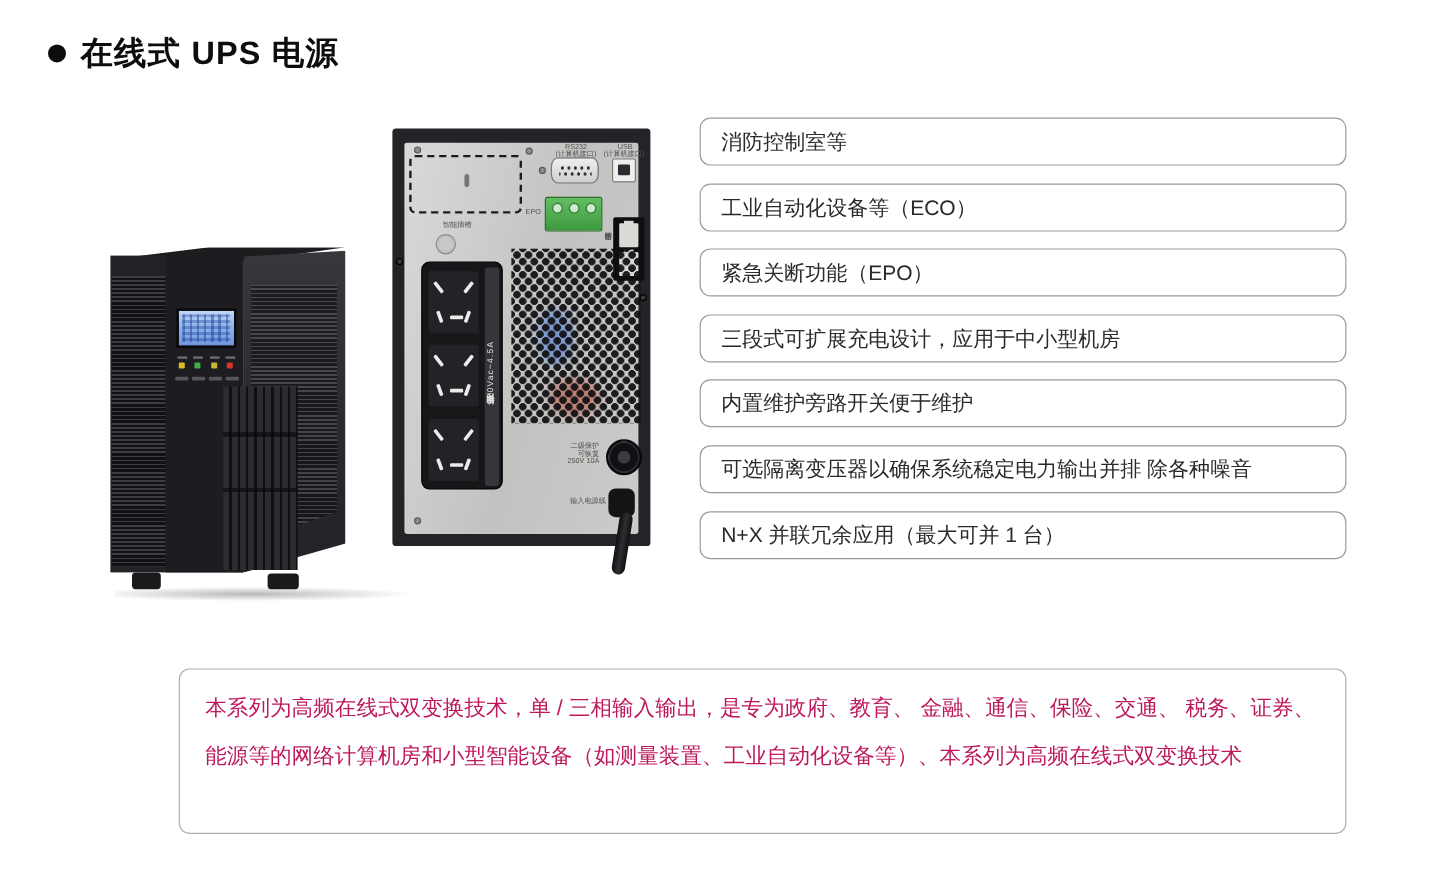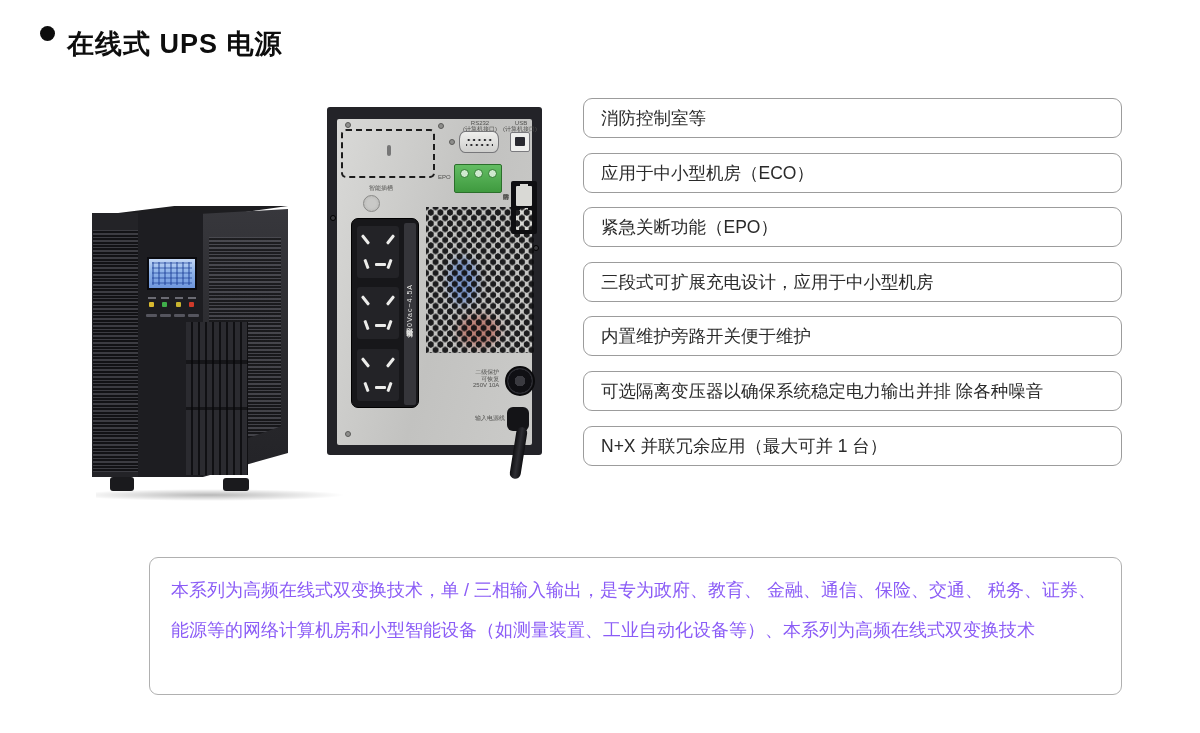--- a/index.html
+++ b/index.html
@@ -1,33 +1,33 @@
 <!DOCTYPE html>
 <html><head>
 <meta charset="utf-8">
 <style>
   html,body{margin:0;padding:0;width:1200px;height:733px;overflow:hidden;background:#ffffff;
     font-family:"Liberation Sans",sans-serif;}
   .abs{position:absolute;}
 
   
-  .page-title{left:40px;top:26px;display:flex;align-items:flex-start;color:#0d0d0d;}
+  .page-title{left:40px;top:26px;display:flex;align-items:center;color:#0d0d0d;}
   .title-bullet{width:15px;height:15px;border-radius:50%;background:#0d0d0d;margin-right:12px;}
   .title-text{font-size:27px;font-weight:bold;letter-spacing:1px;}
 
   
   .features{left:583px;top:98px;width:539px;}
   .feature{box-sizing:border-box;height:40px;margin-bottom:14.6px;border:1px solid #9c9c9c;
     border-radius:9px;background:#ffffff;font-size:17.5px;color:#2a2a2a;
     line-height:38px;padding-left:17px;white-space:nowrap;overflow:hidden;}
 
   
   .desc-box{left:149px;top:557px;width:973px;height:138px;box-sizing:border-box;
     border:1px solid #b0b0b0;border-radius:9px;background:#ffffff;padding:12px 20px 0 21px;}
-  .desc-line{font-size:18px;color:#8b5cf6;line-height:40px;white-space:nowrap;}
+  .desc-line{font-size:18px;color:#be185d;line-height:40px;white-space:nowrap;}
 
   
   .ups-front{left:90px;top:203px;width:205px;height:296px;}
   .uf-top{left:2px;top:3px;width:196px;height:12px;background:#1d1d20;
     clip-path:polygon(0 85%,42% 0,100% 0,57% 100%);}
   .uf-side{left:113px;top:6px;width:85px;height:268px;
     background:linear-gradient(180deg,#37373c 0%,#2a2a2e 55%,#232327 100%);
     clip-path:polygon(0 1.8%,100% 0,100% 91%,0 100%);}
   .uf-side-tex{left:6px;top:28px;width:72px;height:215px;
     background:repeating-linear-gradient(180deg,rgba(90,90,98,.55) 0 1.3px,rgba(10,10,12,.55) 1.3px 3.4px);
@@ -239,21 +239,21 @@
     <div class="abs rp-breaker"></div>
 
     <div class="abs micro" style="left:138px;top:296px;">输入电源线</div>
     <div class="abs rp-cord-plug"></div>
     <div class="abs rp-cord"></div>
   </div>
 </div>
 
 <div class="abs features">
   <div class="feature">消防控制室等</div>
-  <div class="feature">应用于中小型机房（ECO）</div>
+  <div class="feature">工业自动化设备等（ECO）</div>
   <div class="feature">紧急关断功能（EPO）</div>
   <div class="feature">三段式可扩展充电设计，应用于中小型机房</div>
   <div class="feature">内置维护旁路开关便于维护</div>
   <div class="feature">可选隔离变压器以确保系统稳定电力输出并排 除各种噪音</div>
   <div class="feature">N+X 并联冗余应用（最大可并 1 台）</div>
 </div>
 
 <div class="abs desc-box">
   <div class="desc-line">本系列为高频在线式双变换技术，单 / 三相输入输出，是专为政府、教育、 金融、通信、保险、交通、 税务、证券、</div>
   <div class="desc-line">能源等的网络计算机房和小型智能设备（如测量装置、工业自动化设备等）、本系列为高频在线式双变换技术</div>

